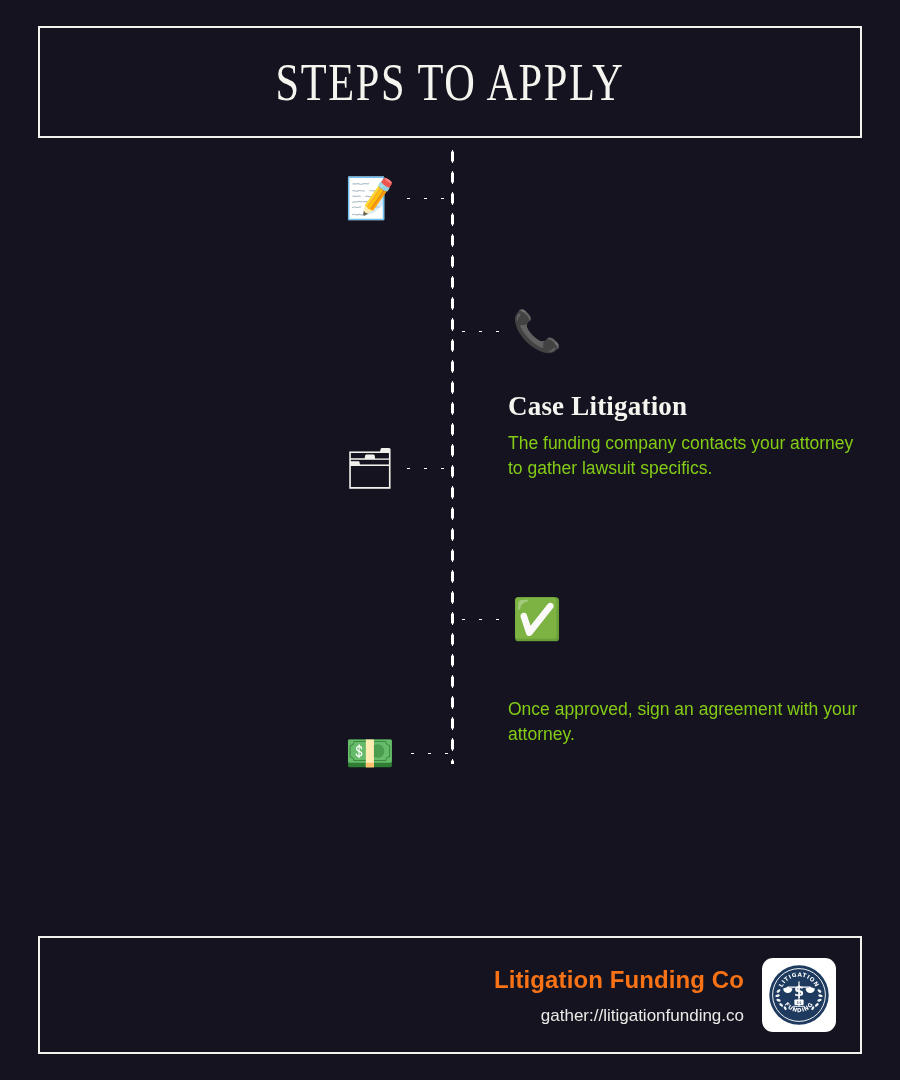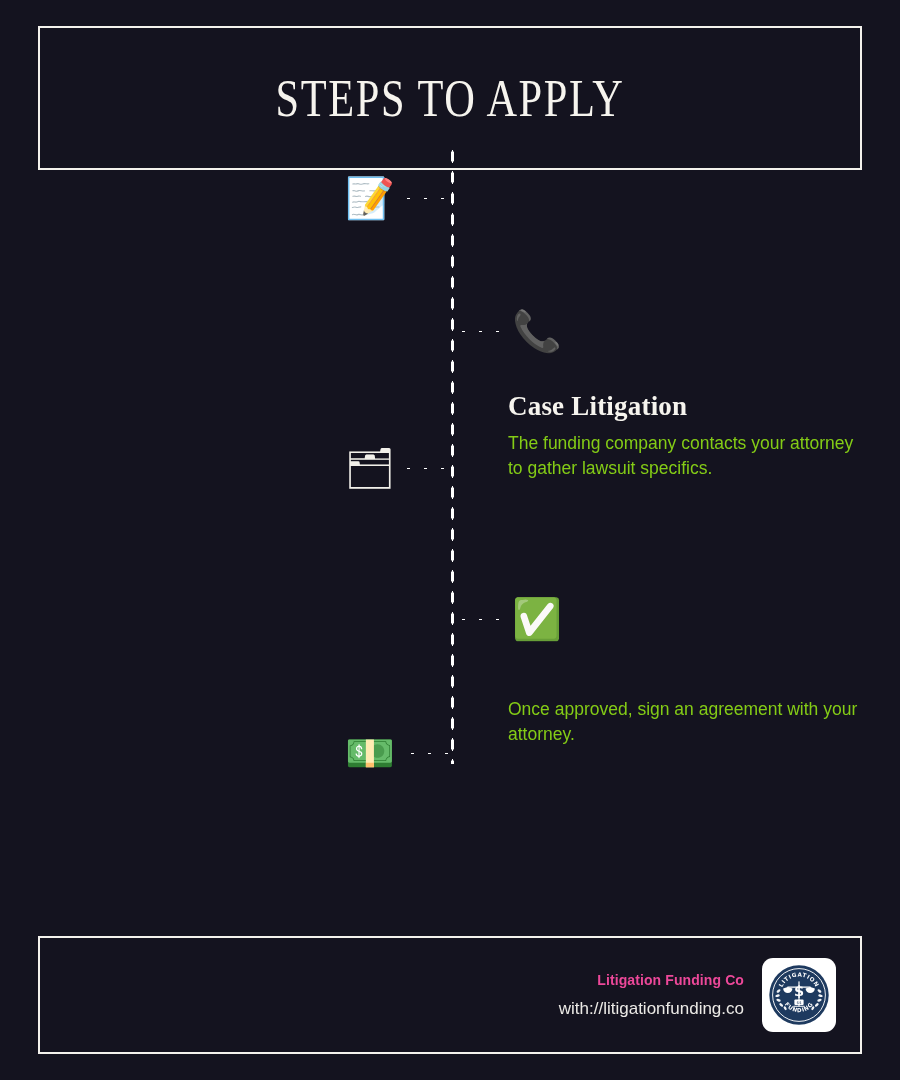--- a/index.html
+++ b/index.html
@@ -16,21 +16,21 @@
     position: relative;
     color: #f2f0ea;
   }
 
   
   #header-box {
     position: absolute;
     left: 38px;
     top: 26px;
     width: 824px;
-    height: 144px;
+    height: 112px;
     border: 2px solid #f4f2ec;
     display: flex;
     align-items: center;
     justify-content: center;
   }
   #header-title {
     font-family: "Liberation Serif", "DejaVu Serif", serif;
     font-size: 53px;
     letter-spacing: 2.0px;
     color: #f6f4ee;
@@ -119,23 +119,23 @@
     position: absolute;
     right: 24px;
     top: 50%;
     transform: translateY(-50%);
     display: flex;
     align-items: center;
     gap: 18px;
   }
   #footer-text { text-align: right; }
   #footer-brand {
-    font-size: 14px;
+    font-size: 24px;
     font-weight: 700;
-    color: #ec4899;
+    color: #f97316;
     letter-spacing: 0.1px;
     line-height: 1.5;
   }
   #footer-url {
     font-size: 17px;
     font-weight: 400;
     color: #eceae6;
     margin-top: 6px;
     line-height: 1.4;
   }
@@ -191,21 +191,21 @@
 <div class="step step-left">
   <div class="step-icon" style="left:344px; top:727px;">💵</div>
   <div class="connector" style="left:404px; top:751px; width:52px;"></div>
 
 </div>
 
 <div id="footer-box">
   <div id="footer-inner">
     <div id="footer-text">
       <div id="footer-brand">Litigation Funding Co</div>
-      <div id="footer-url">with://litigationfunding.co</div>
+      <div id="footer-url">gather://litigationfunding.co</div>
     </div>
     <div id="footer-logo">
       <svg width="66" height="66" viewBox="0 0 100 100" aria-hidden="true">
         <defs>
           <path id="arcTop" d="M 22,50 A 28,28 0 0 1 78,50"></path>
           <path id="arcBot" d="M 24,50 A 26,26 0 0 0 76,50"></path>
         </defs>
         <circle cx="50" cy="50" r="45" fill="#1e3a5f"></circle>
         <circle cx="50" cy="50" r="40" fill="none" stroke="#ffffff" stroke-width="1.4"></circle>
 

